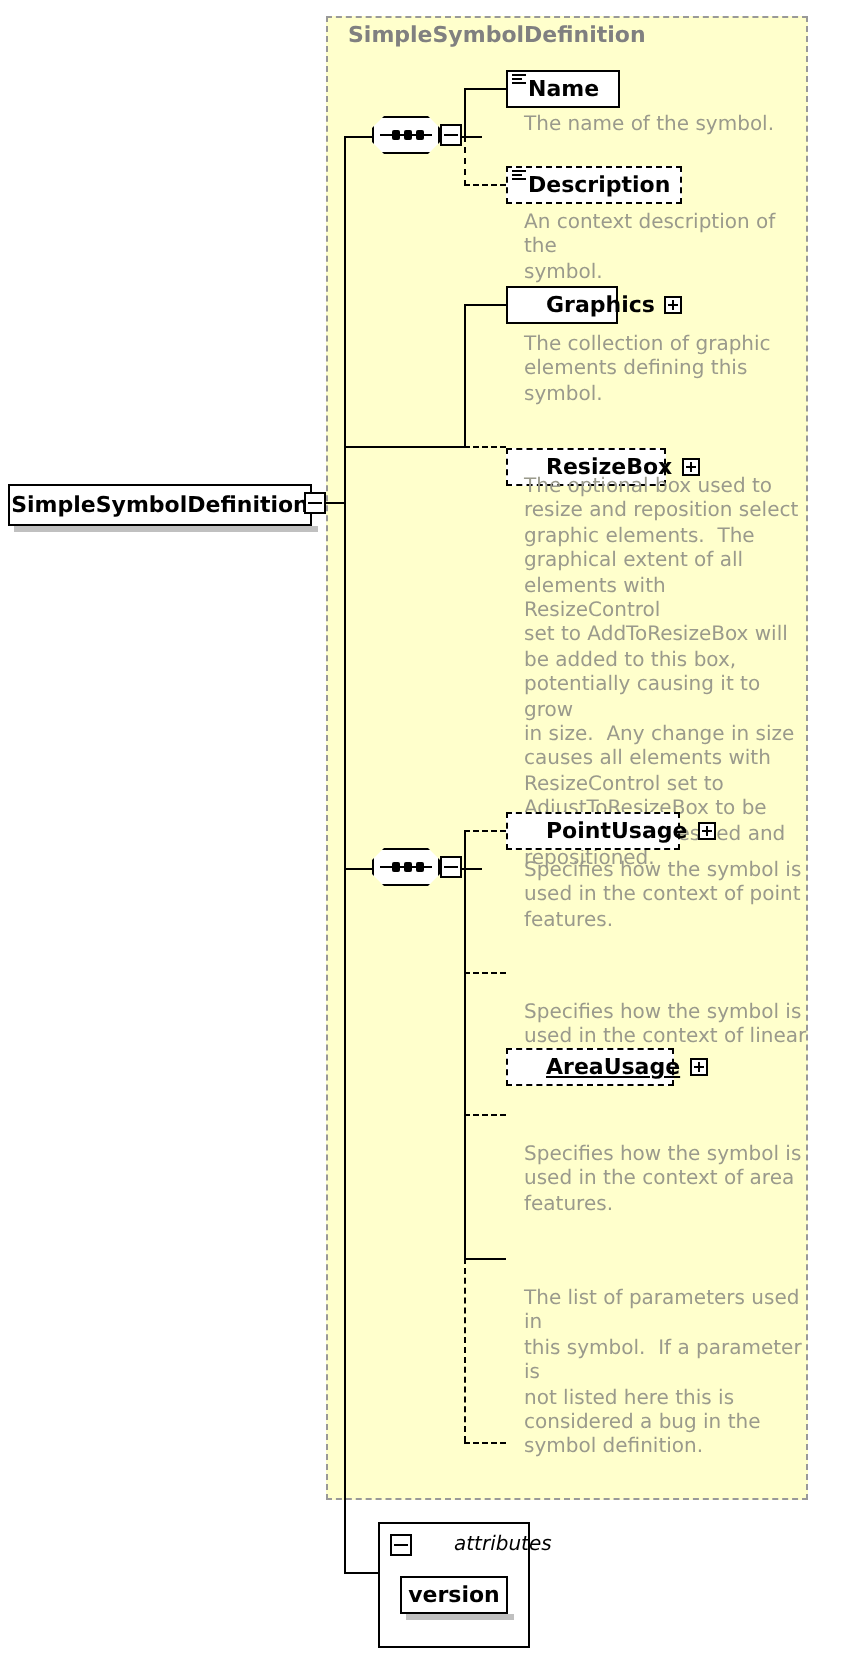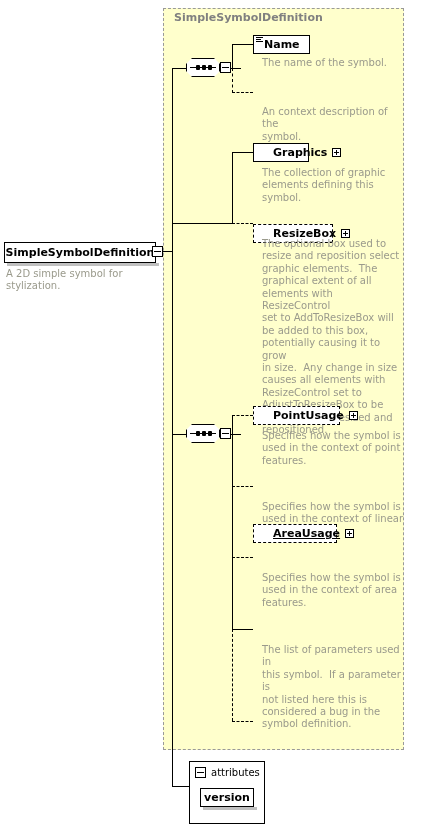--- a/index.html
+++ b/index.html
@@ -247,21 +247,23 @@
     border: 1px solid #000;
     box-sizing: border-box;
   }
   .attr-header {
     position: absolute;
     left: 5px;
     top: 5px;
     display: flex;
     align-items: center;
     font-size: 10px;
+    font-style: italic;
     color: #000;
+    gap: 16px;
   }
   .attr-header .exp {
     width: 11px;
     height: 11px;
     border: 1px solid #000;
     background: #fff;
     position: relative;
     margin-right: 5px;
     box-sizing: border-box;
     flex: 0 0 auto;
@@ -323,21 +325,20 @@
 <div id="canvas">
 
   <div class="group-panel"></div>
   <div class="group-title">SimpleSymbolDefinition</div>
 
   <div class="root-shadow"></div>
   <div class="root-node">
     <span class="label">SimpleSymbolDefinition</span>
   </div>
   <div class="root-expander"></div>
-  <div class="annot" style="left:6px; top:268px; width:160px;">A 2D simple symbol for stylization.</div>
 
   <div class="ln h" style="left:163px; top:251px; width:10px;"></div>
 
   <div class="ln v" style="left:172px; top:68px; height:368px;"></div>
 
   <div class="seq" style="left:186px; top:58px;">
     <div class="oct-shadow"></div>
     <div class="oct"></div>
     <div class="bar"></div>
     <div class="dot d1"></div>
@@ -356,20 +357,28 @@
   <div class="node has-marker" style="left:253px; top:35px; width:57px;">
     <span class="type-marker">
         <i></i>
         <i></i>
         <i></i>
       </span>
     <span class="label">Name</span>
   </div>
   <div class="annot" style="left:262px; top:57px; width:140px;">The name of the symbol.</div>
 
+  <div class="node optional has-marker" style="left:253px; top:83px; width:88px;">
+    <span class="type-marker">
+        <i></i>
+        <i></i>
+        <i></i>
+      </span>
+    <span class="label">Description</span>
+  </div>
   <div class="annot" style="left:262px; top:106px; width:140px;">An context description of the
 symbol.</div>
 
   <div class="ln v" style="left:232px; top:152px; height:71px;"></div>
   <div class="ln h" style="left:172px; top:223px; width:61px;"></div>
   <div class="ln h" style="left:232px; top:152px; width:21px;"></div>
   <div class="dln h" style="left:232px; top:223px; width:21px;"></div>
 
   <div class="node" style="left:253px; top:143px; width:56px;">
     <span class="label">Graphics</span>

